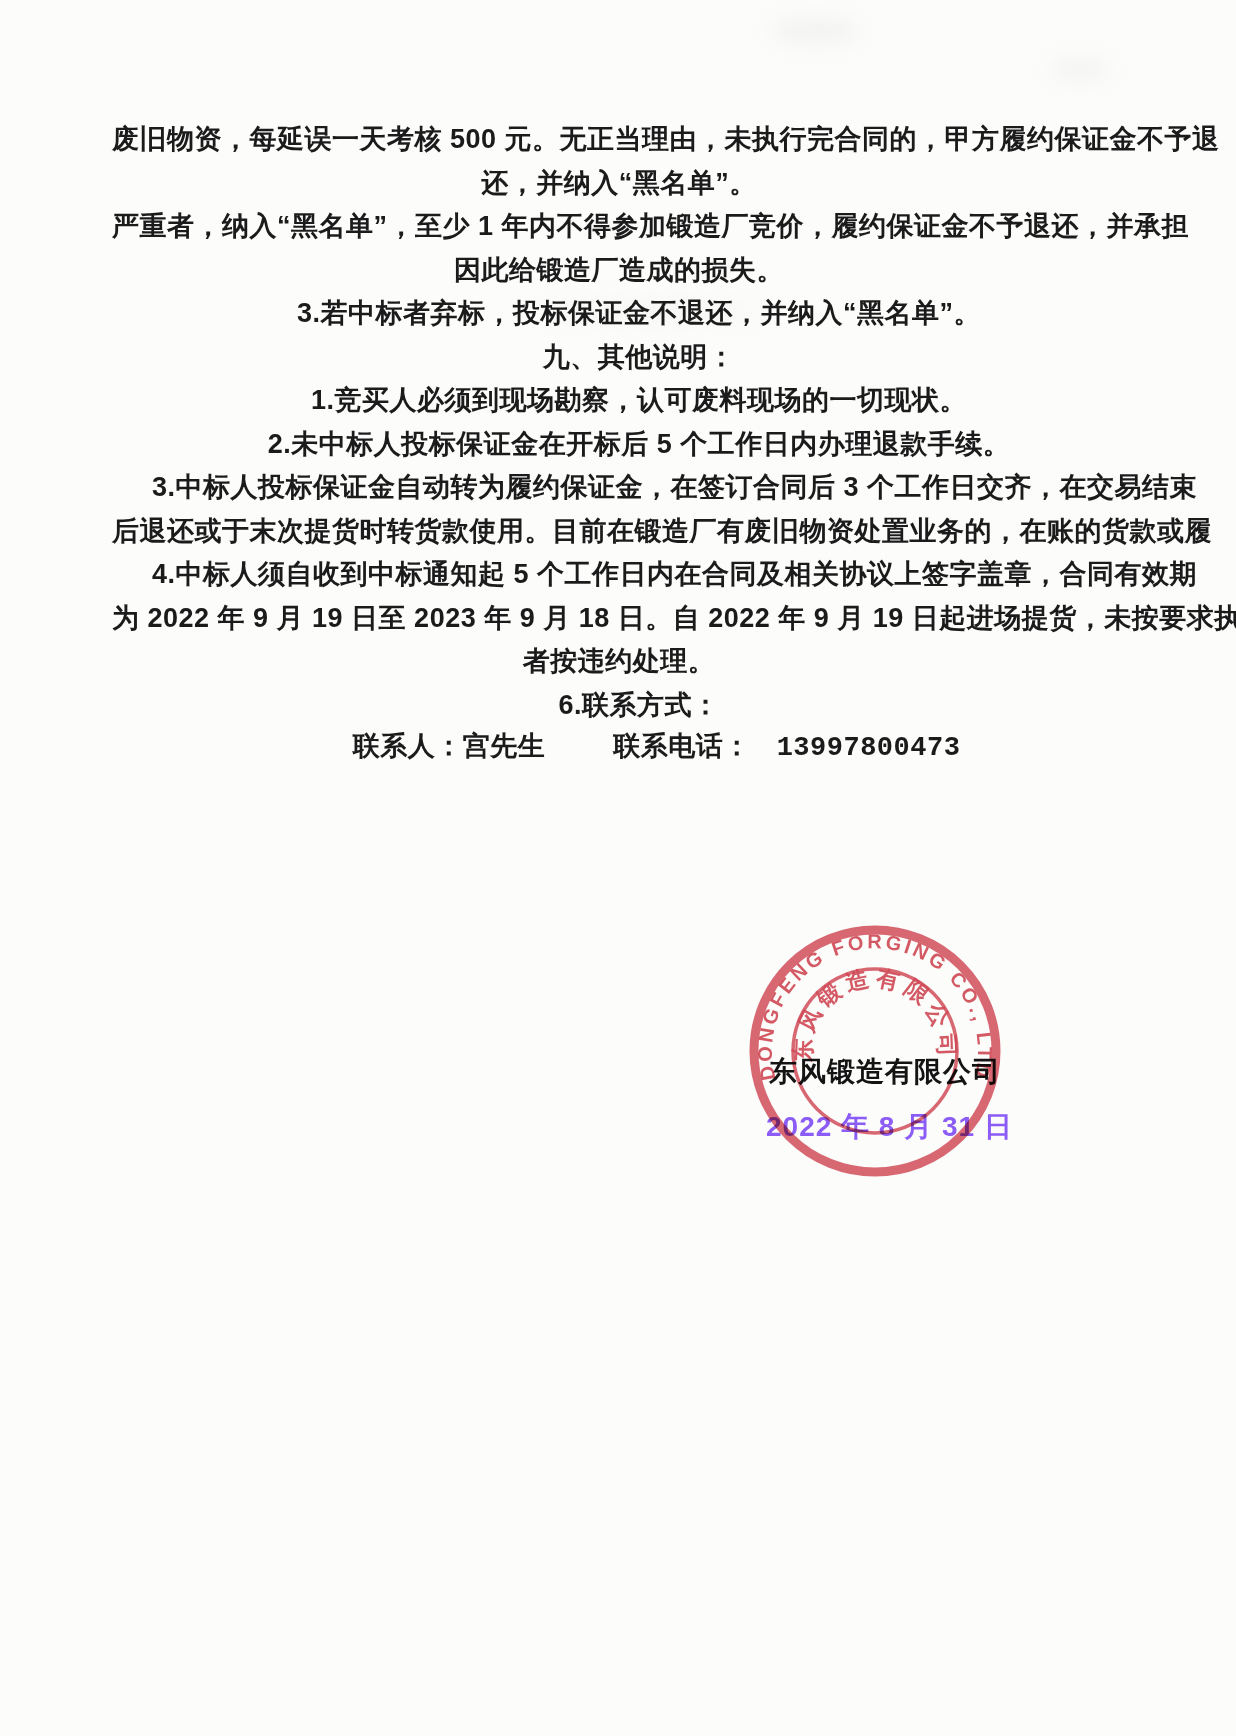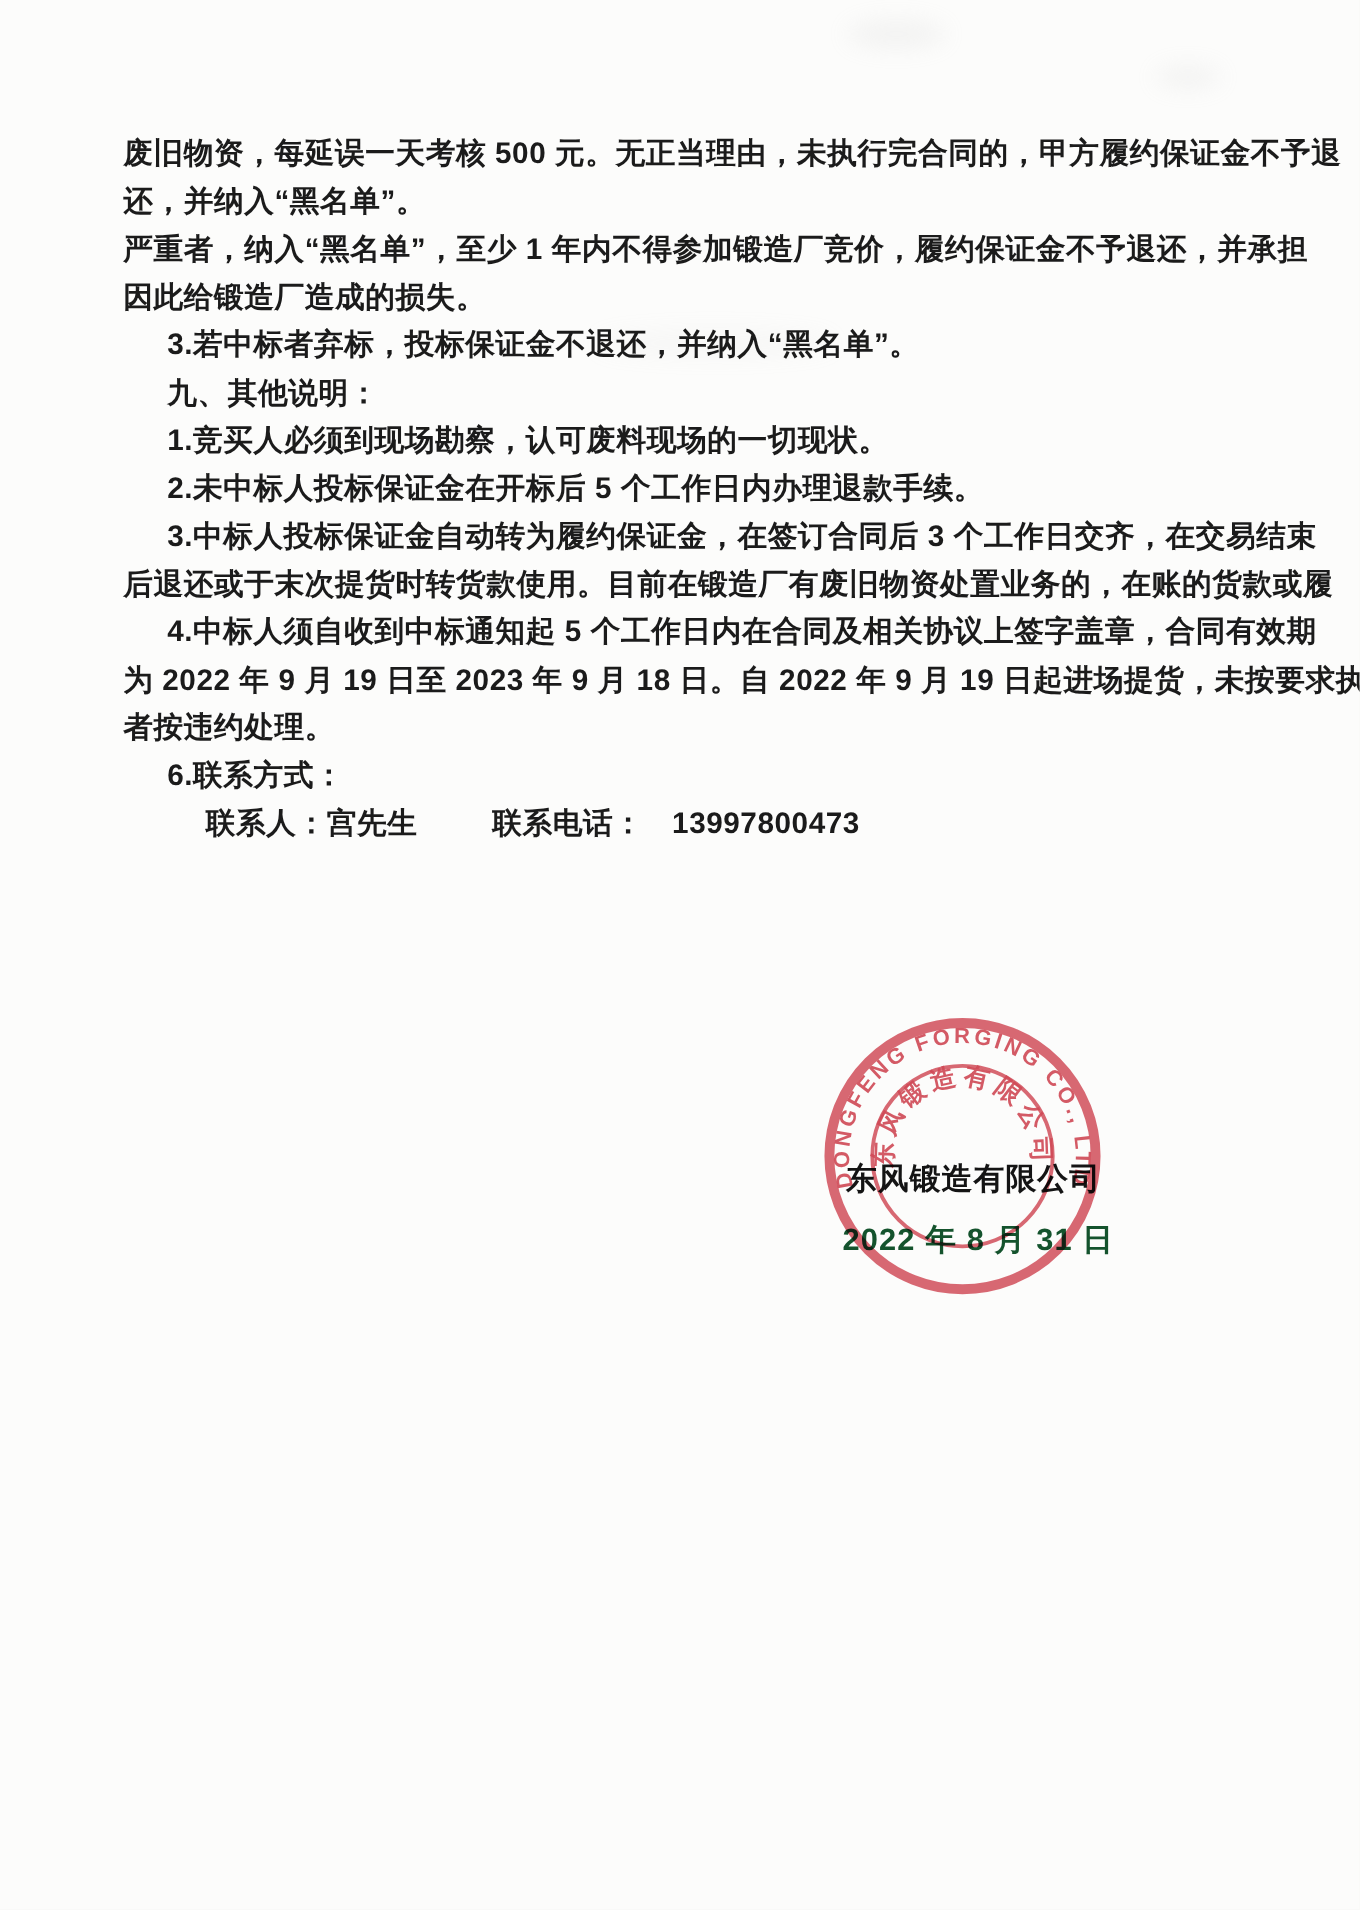--- a/index.html
+++ b/index.html
@@ -20,35 +20,35 @@
   .noise.n1 { left:770px; top:18px;  width:90px;  height:26px; }
   .noise.n2 { left:1050px; top:60px; width:60px;  height:20px; }
   .noise.n3 { left:540px; top:300px; width:220px; height:24px; opacity:0.10; }
 
   .doc {
     position:absolute; left:112px; top:118px; width:1014px;
     font-size:27px; line-height:43.5px;
     color:#1b1b1b; font-weight:600;
     letter-spacing:0.5px;
   }
-  .doc-line { height:43.5px; white-space:nowrap; overflow:visible; }
+  .doc-line { height:43.5px; white-space:nowrap; overflow:visible;text-align:center; }
   .doc-line.i1 { padding-left:40px; }
-  .doc-line.i2 { padding-left:75px; }
+  .doc-line.i2 { padding-left:75px;font-family:Liberation Mono, monospace; }
   .doc-line .part { display:inline-block; }
   .doc-line .part:nth-child(2) { margin-left:68px; }
   .doc-line .part:nth-child(3) { margin-left:26px; }
 
   .signature-company {
     position:absolute; left:769px; top:1053px;
     font-size:28px; font-weight:600; color:#141414; letter-spacing:1px;
     white-space:nowrap; z-index:1;
   }
   .signature-date {
     position:absolute; left:766px; top:1108px;
-    font-size:28px; font-weight:600; color:#14532d; letter-spacing:1px;
+    font-size:28px; font-weight:600; color:#8b5cf6; letter-spacing:1px;
     white-space:nowrap; z-index:1;
   }
 
   .stamp {
     position:absolute; left:745px; top:921px;
     width:260px; height:260px;
     z-index:2;
     mix-blend-mode:multiply;
     opacity:0.92;
   }

